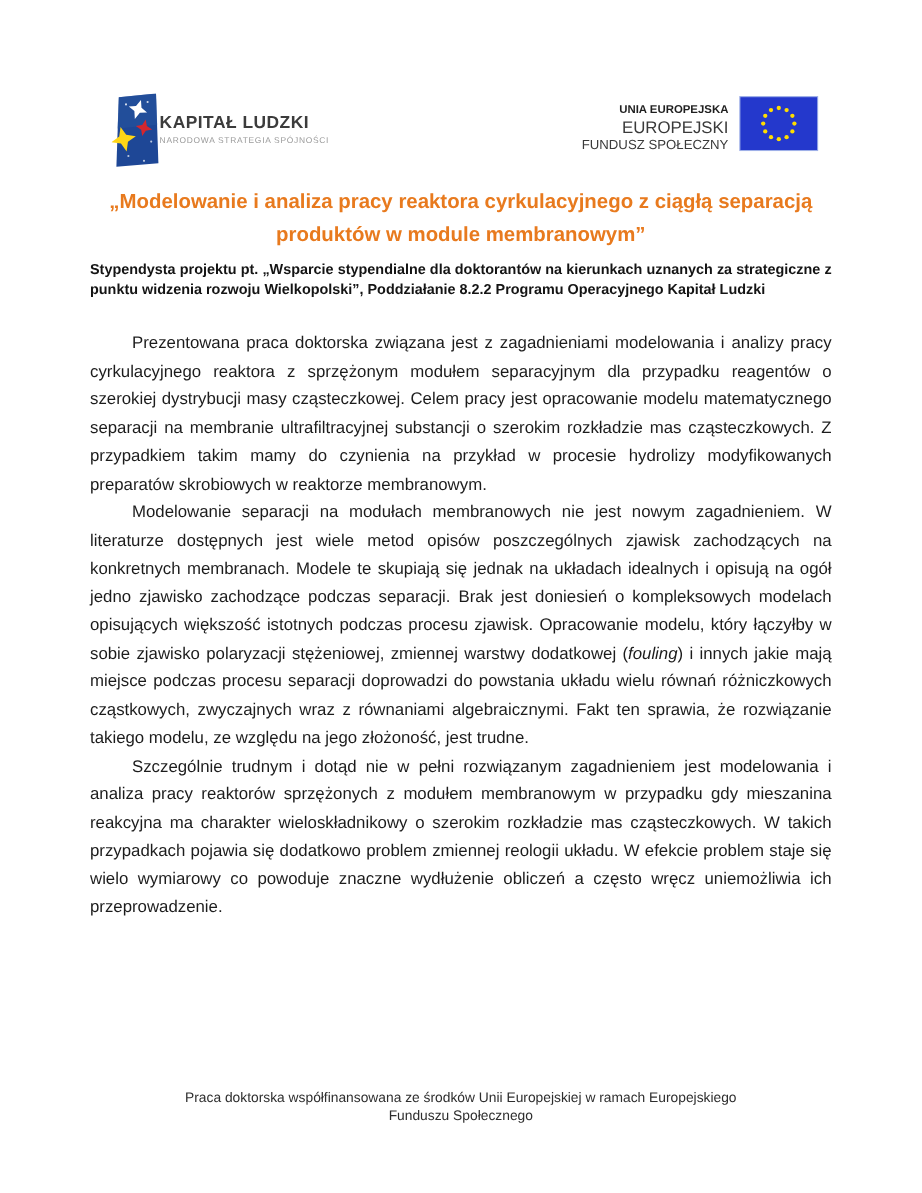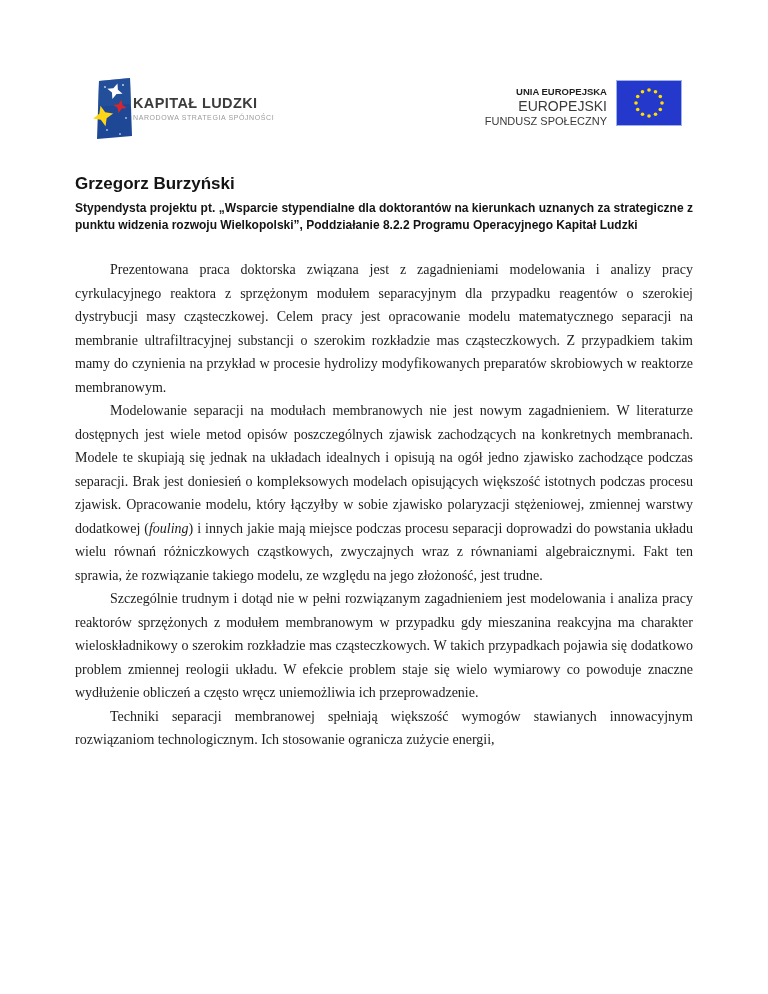--- a/index.html
+++ b/index.html
@@ -21,21 +21,21 @@
   .eu-l2 { font-size:14px; color:#3a3a3a; margin-top:1px; }
   .eu-l3 { font-size:11px; color:#3a3a3a; margin-top:1px; }
   
   .title { margin:14px 70px 0; text-align:center; font-size:17px; font-weight:bold;
            line-height:28px; color:#E87A1E; }
   
   .author { margin:34px 75px 0; font-size:17px; font-weight:bold; color:#141414; }
   .note   { margin:6px 75px 0; font-size:12px; font-weight:bold; line-height:17px;
             text-align:justify; color:#141414; }
   
-  .bodytext { margin:24px 75px 0; font-size:14px; line-height:23.5px; text-align:justify;font-family:Liberation Serif, serif; }
+  .bodytext { margin:24px 75px 0; font-size:14px; line-height:23.5px; text-align:justify; }
   .bodytext p { margin:0; text-indent:35px; }
   .bodytext em { font-style:italic; }
   
   .footer { position:absolute; left:0; right:0; top:908px; text-align:center;
             font-size:11.5px; line-height:15px; color:#2e2e2e; }
 </style>
 </head>
 <body>
 
 <div class="page">
@@ -81,26 +81,29 @@
           <circle cx="21.7" cy="29.5" r="1.8"></circle>
           <circle cx="20" cy="23" r="1.8"></circle>
           <circle cx="21.7" cy="16.5" r="1.8"></circle>
           <circle cx="26.5" cy="11.7" r="1.8"></circle>
         </g>
       </svg>
     </div>
 
   </div>
 
+  <h1 class="title">„Modelowanie i analiza pracy reaktora cyrkulacyjnego z ciągłą separacją produktów w module membranowym”</h1>
 
-  <h2 class="author">Grzegorz Burzyński</h2>
 
   <p class="note">Stypendysta projektu pt. „Wsparcie stypendialne dla doktorantów na kierunkach uznanych za strategiczne z punktu widzenia rozwoju Wielkopolski”, Poddziałanie 8.2.2 Programu Operacyjnego Kapitał Ludzki</p>
 
   <div class="bodytext">
     <p>Prezentowana praca doktorska związana jest z zagadnieniami modelowania i analizy pracy cyrkulacyjnego reaktora z sprzężonym modułem separacyjnym dla przypadku reagentów o szerokiej dystrybucji masy cząsteczkowej. Celem pracy jest opracowanie modelu matematycznego separacji na membranie ultrafiltracyjnej substancji o szerokim rozkładzie mas cząsteczkowych. Z przypadkiem takim mamy do czynienia na przykład w procesie hydrolizy modyfikowanych preparatów skrobiowych w reaktorze membranowym.</p>
     <p><span>Modelowanie separacji na modułach membranowych nie jest nowym zagadnieniem. W literaturze dostępnych jest wiele metod opisów poszczególnych zjawisk zachodzących na konkretnych membranach. Modele te skupiają się jednak na układach idealnych i opisują na ogół jedno zjawisko zachodzące podczas separacji. Brak jest doniesień o kompleksowych modelach opisujących większość istotnych podczas procesu zjawisk. Opracowanie modelu, który łączyłby w sobie zjawisko polaryzacji stężeniowej, zmiennej warstwy dodatkowej (</span><em>fouling</em><span>) i innych jakie mają miejsce podczas procesu separacji doprowadzi do powstania układu wielu równań różniczkowych cząstkowych, zwyczajnych wraz z równaniami algebraicznymi. Fakt ten sprawia, że rozwiązanie takiego modelu, ze względu na jego złożoność, jest trudne.</span></p>
     <p>Szczególnie trudnym i dotąd nie w pełni rozwiązanym zagadnieniem jest modelowania i analiza pracy reaktorów sprzężonych z modułem membranowym w przypadku gdy mieszanina reakcyjna ma charakter wieloskładnikowy o szerokim rozkładzie mas cząsteczkowych. W takich przypadkach pojawia się dodatkowo problem zmiennej reologii układu. W efekcie problem staje się wielo wymiarowy co powoduje znaczne wydłużenie obliczeń a często wręcz uniemożliwia ich przeprowadzenie.</p>
-    <p>Techniki separacji membranowej spełniają większość wymogów stawianych innowacyjnym rozwiązaniom technologicznym. Ich stosowanie ogranicza zużycie energii,</p>
   </div>
 
+  <div class="footer">
+    <div>Praca doktorska współfinansowana ze środków Unii Europejskiej w ramach Europejskiego</div>
+    <div>Funduszu Społecznego</div>
+  </div>
 
 </div>
 
 </body></html>

